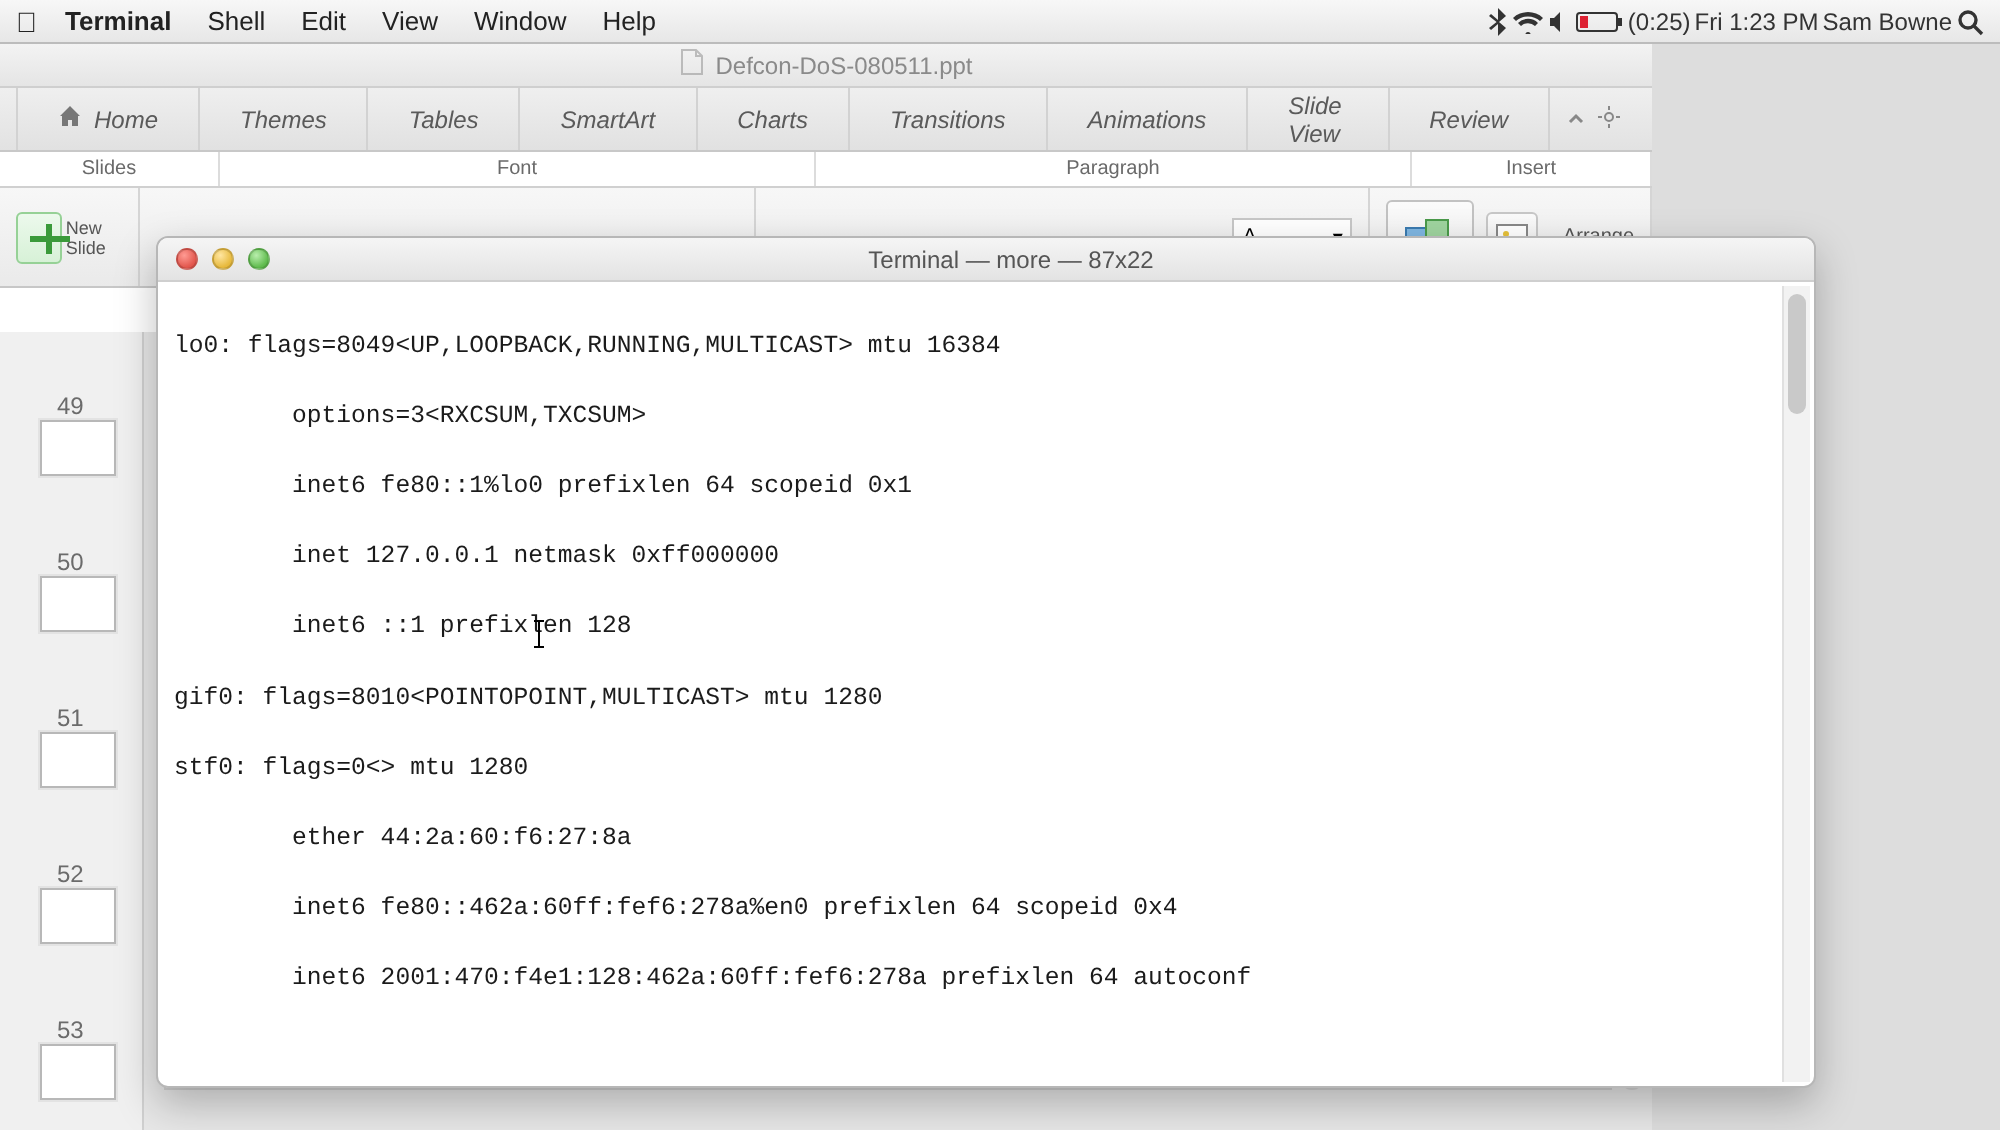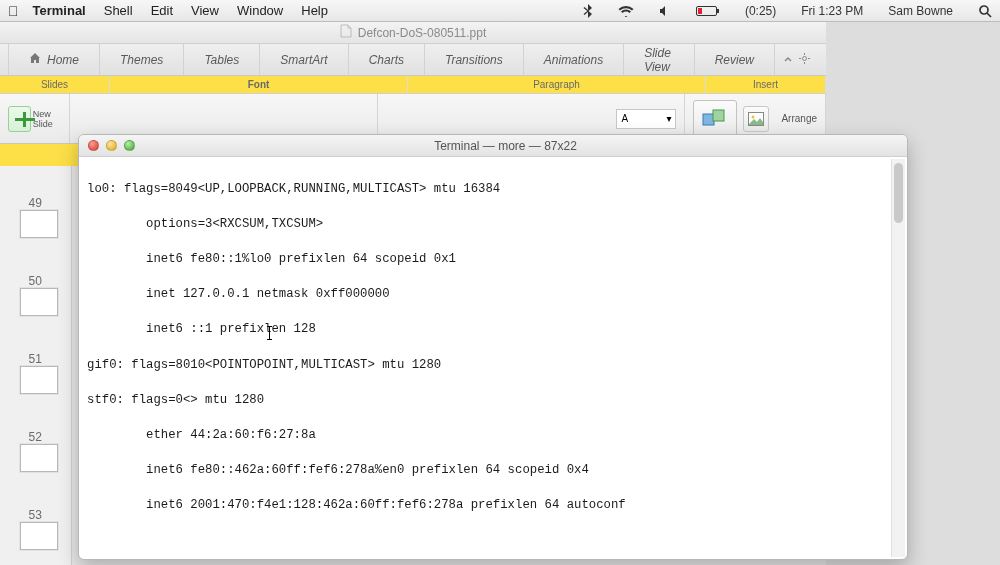--- a/index.html
+++ b/index.html
@@ -11,30 +11,30 @@
     background: linear-gradient(#f7f7f7, #e7e7e7);
     border-bottom: 1px solid #bcbcbc;
     display: flex; align-items: center;
     padding: 0 8px;
     font-size: 13px; color: #222;
   }
   .menubar .apple { font-size: 14px; margin-right: 14px; }
   .menubar .menu { margin-right: 18px; cursor: default; }
   .menubar .menu.bold { font-weight: bold; }
   .menubar .spacer { flex: 1; }
-  .menubar .status { display: flex; align-items: center; gap: 25px; color: #333; font-size: 12px; }
+  .menubar .status { display: flex; align-items: center; gap: 2px; color: #333; font-size: 12px; }
   .menubar .status .ico { display: inline-flex; align-items: center; justify-content: center; }
   .menubar .status svg { display: block; }
 
   
   .pp-window {
     position: relative;
     left: 0; top: 0;
     width: 826px; height: 543px;
-    background: #fde047;
+    background: #ffffff;
   }
 
   
   .pp-titlebar {
     height: 22px;
     background: linear-gradient(#f3f3f3, #e5e5e5);
     border-bottom: 1px solid #cfcfcf;
     display: flex; align-items: center; justify-content: center;
     font-size: 12px; color: #8a8a8a;
     gap: 6px;
@@ -64,21 +64,21 @@
 
   
   .pp-sections {
     height: 18px;
     display: flex;
     font-size: 10px; color: #6a6a6a;
     border-bottom: 1px solid #d0d0d0;
   }
   .pp-sec { display:flex; align-items:center; justify-content:center; border-right:1px solid #dcdcdc; }
   .sec-slides { width: 110px; }
-  .sec-font   { flex: 3; font-weight: bold; }
+  .sec-font   { flex: 3; }
   .sec-para   { flex: 3; }
   .sec-insert { width: 120px; }
 
   
   .pp-ribbon-body {
     height: 50px;
     background: linear-gradient(#f7f7f7,#eaeaea);
     border-bottom: 1px solid #c7c7c7;
     display: flex;
     align-items: center;
@@ -129,21 +129,21 @@
     background:#ffffff; border:1px solid #cfcfcf;
   }
   .vscroll {
     position:absolute; right:4px; top:10px; width:12px; bottom:20px;
     background:#ededed; border:1px solid #d4d4d4; border-radius:6px;
   }
 
   
   .terminal {
     position: absolute;
-    left: 78px; top: 112px;
+    left: 78px; top: 96px;
     width: 830px; height: 426px;
     background: #ffffff;
     border: 1px solid #b7b7b7;
     border-radius: 6px;
     box-shadow: 0 8px 20px rgba(0,0,0,.25);
     display: flex; flex-direction: column;
     overflow: hidden;
   }
   .term-titlebar {
     height: 22px;

